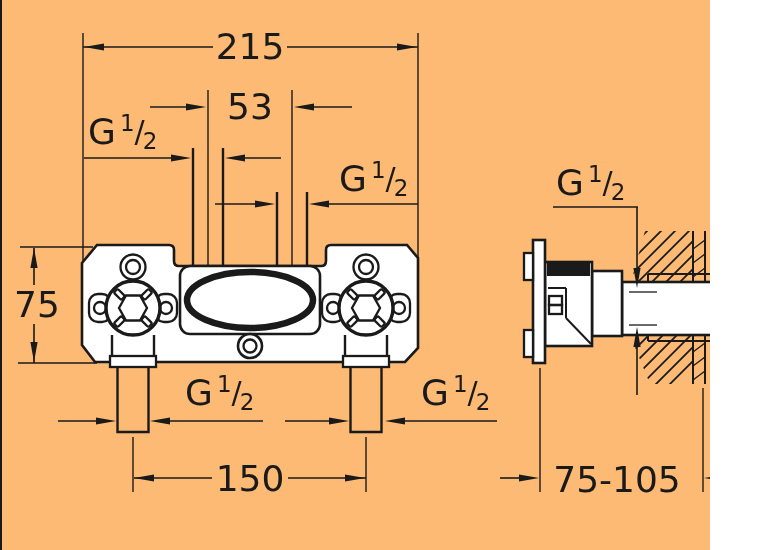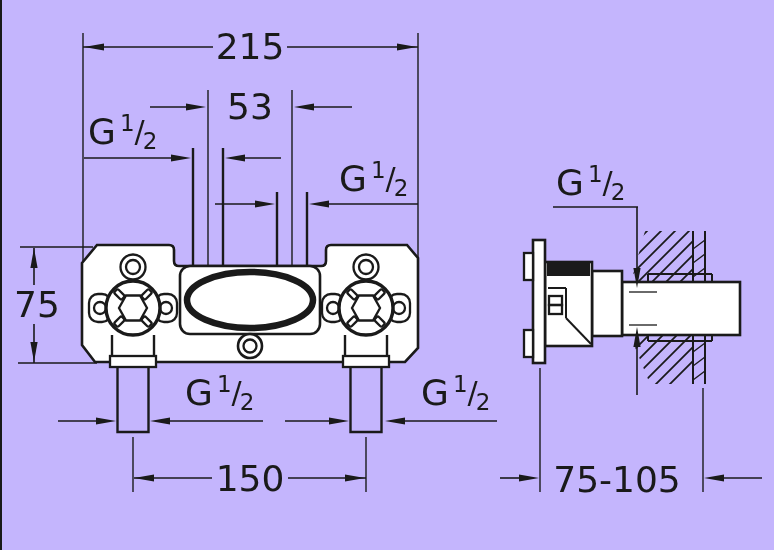--- a/index.html
+++ b/index.html
@@ -1,16 +1,16 @@
 <!DOCTYPE html>
 <html><head>
 <meta charset="utf-8">
 <style>
   html,body{margin:0;padding:0;background:#ffffff;}
-  .canvas{position:relative;width:774px;height:550px;background:#c4b5fd;overflow:hidden;}
+  .canvas{position:relative;width:710px;height:550px;background:#fdba74;overflow:hidden;}
   svg text{font-family:"DejaVu Sans","Liberation Sans",sans-serif;fill:#1a1a1a;}
   .num{font-size:36px;text-anchor:middle;}
   .lbl{font-size:36px;}
   .ft{font-size:23px;}
   .fs{font-size:30px;}
   .o{fill:#fff;stroke:#1a1a1a;stroke-width:2.6;}
   .o3{fill:#fff;stroke:#1a1a1a;stroke-width:2.3;}
   .on{fill:none;stroke:#1a1a1a;stroke-width:2.3;}
   .o2{fill:none;stroke:#1a1a1a;stroke-width:2.4;}
   .thick{fill:none;stroke:#1a1a1a;stroke-width:6.5;}

